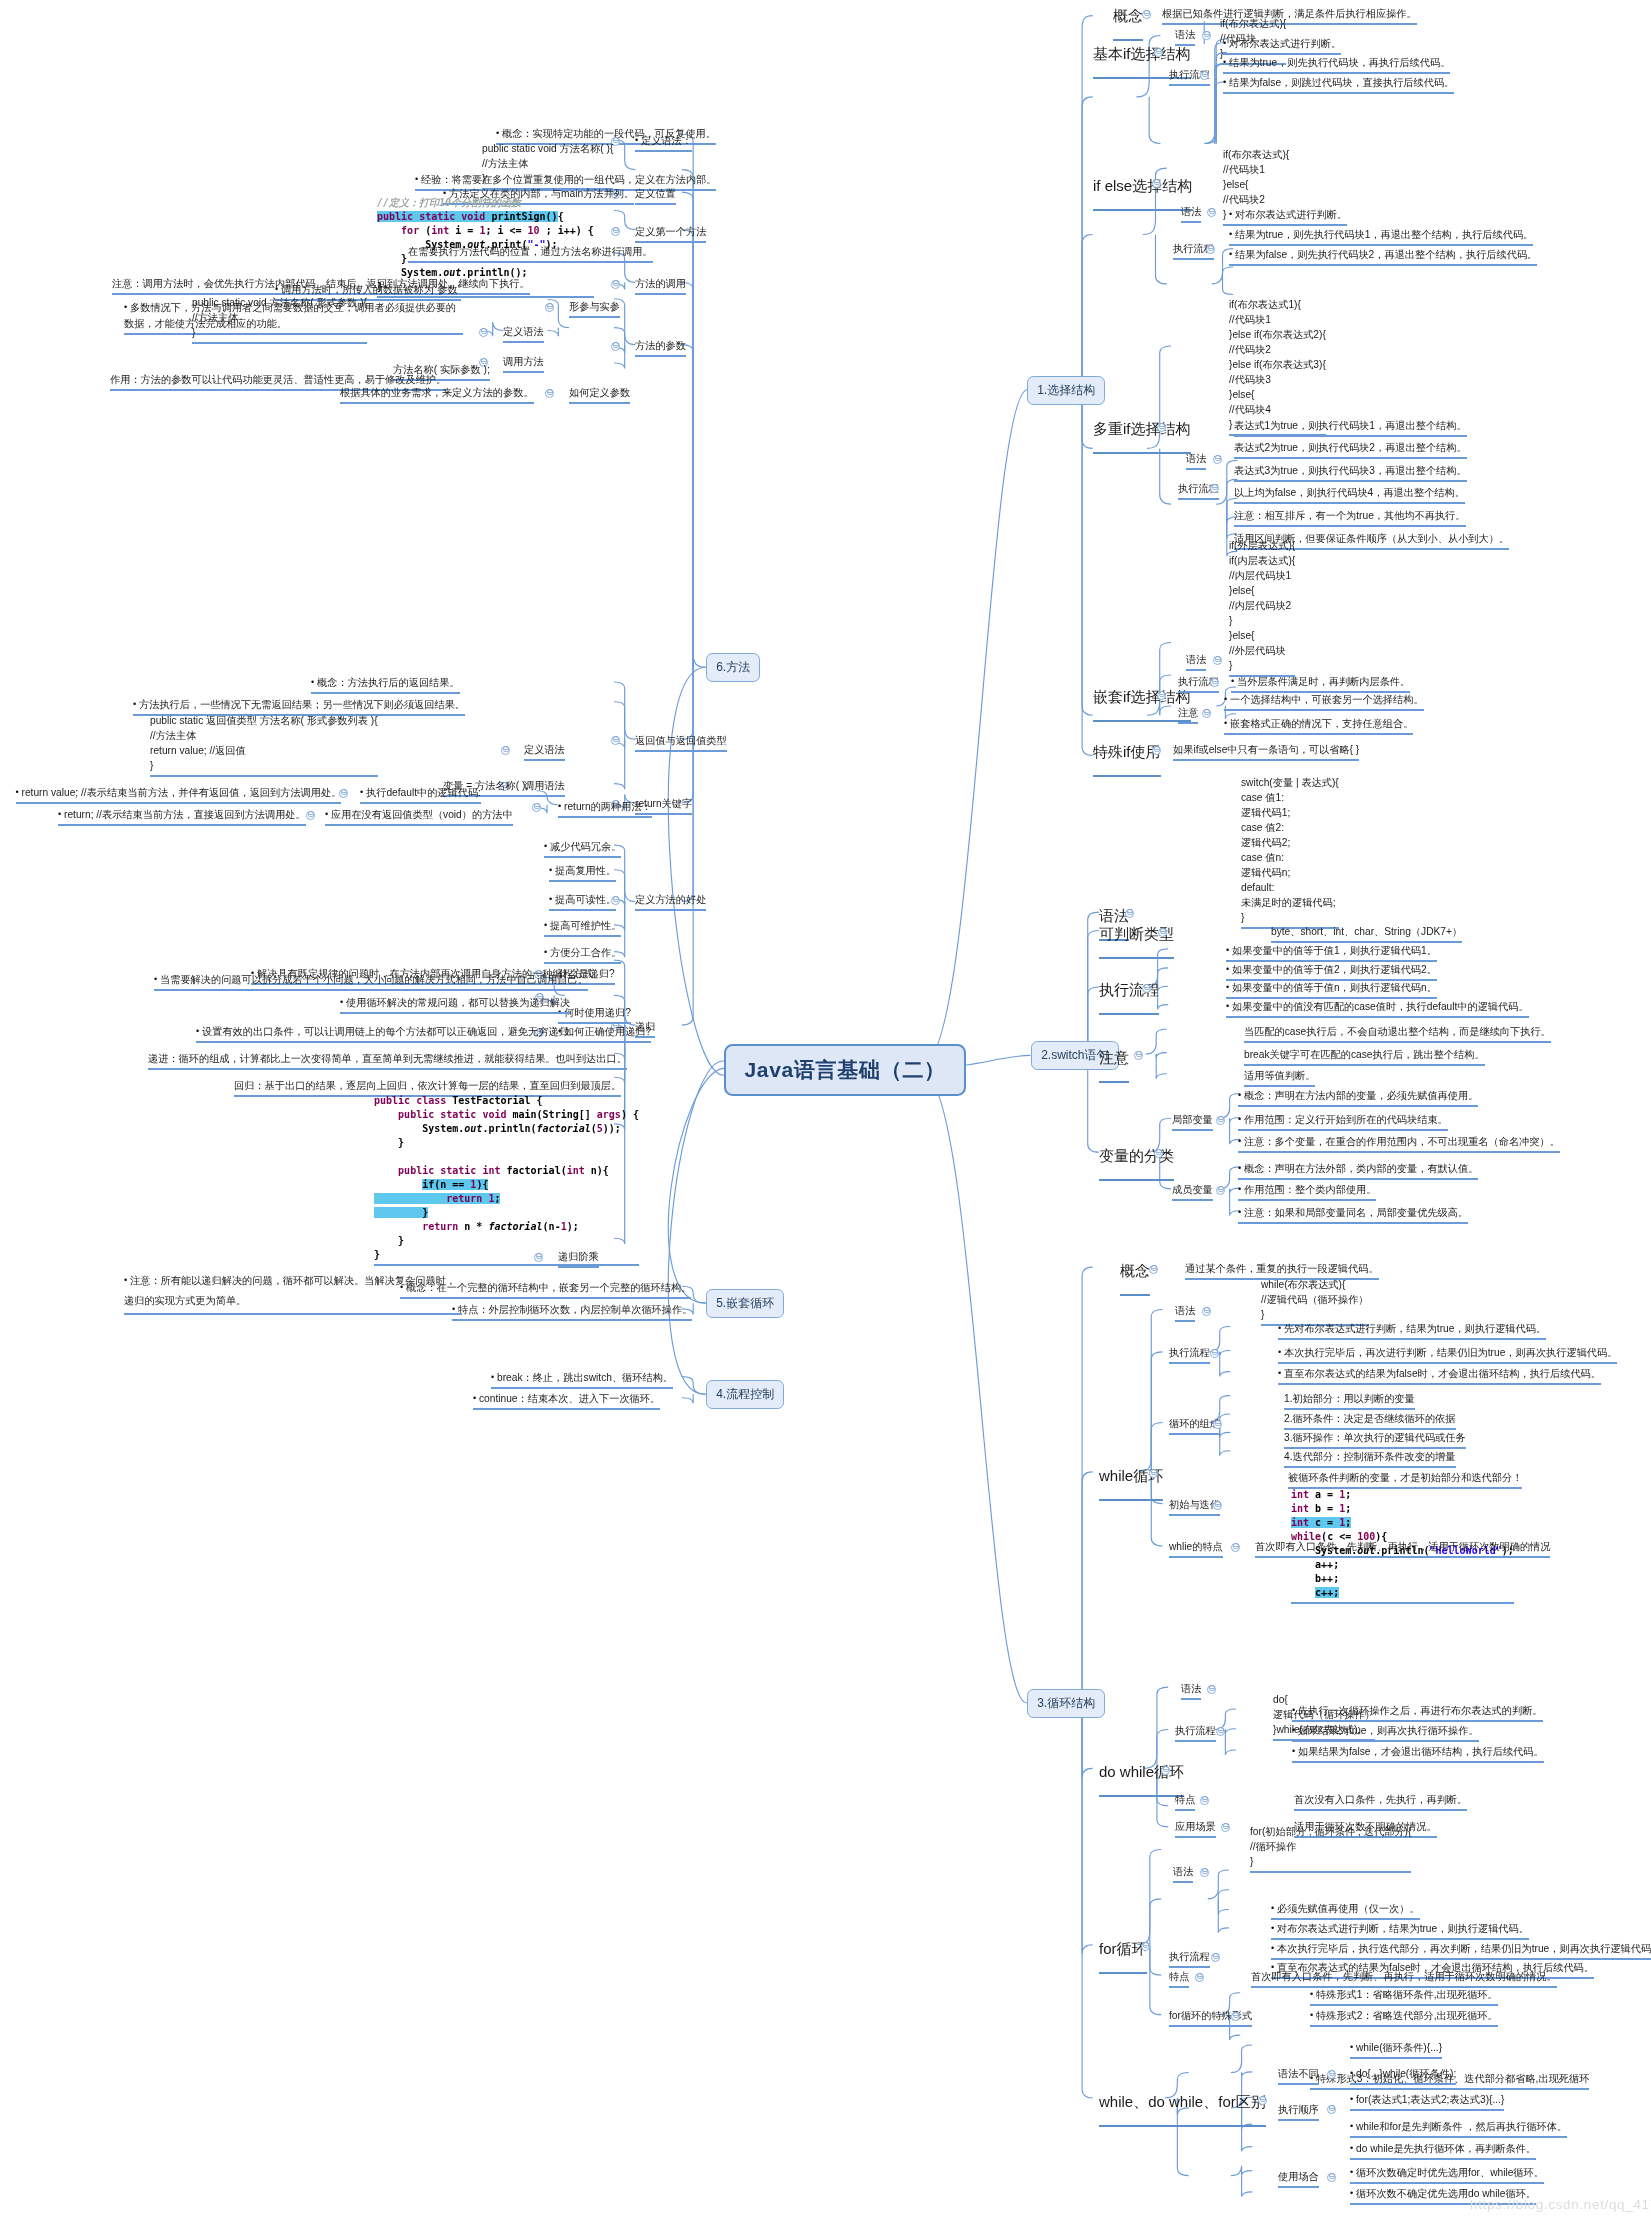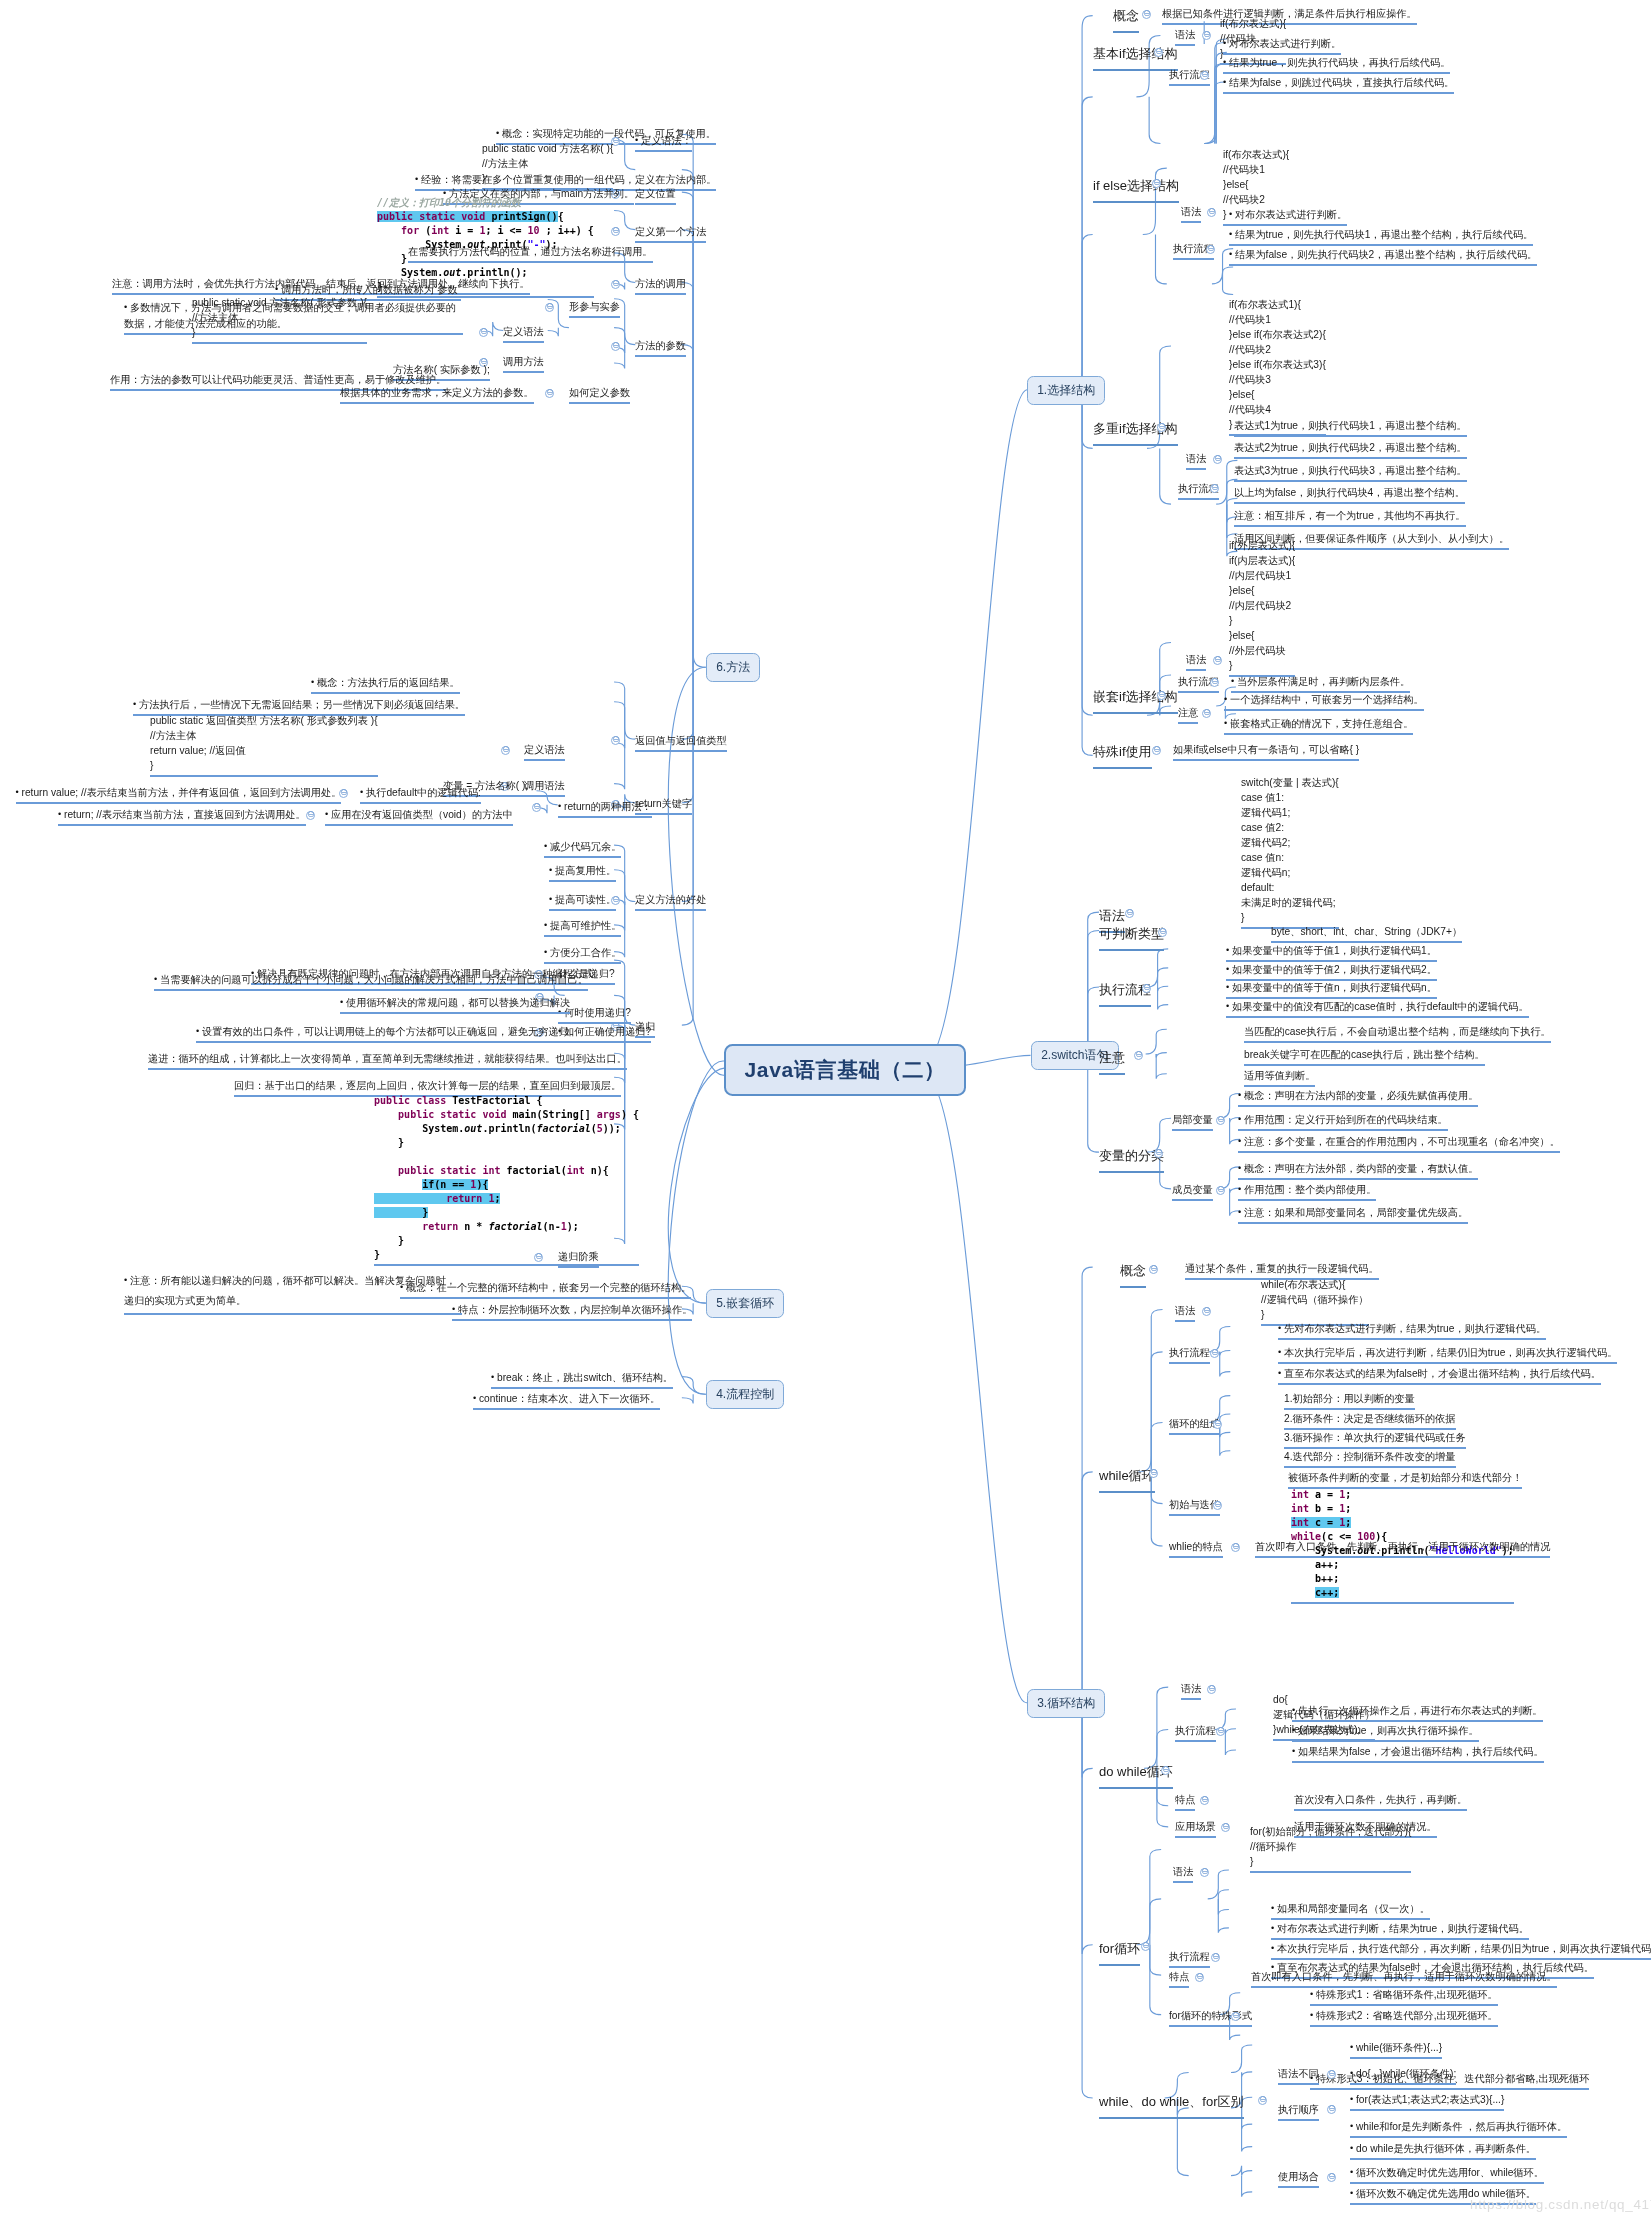--- a/index.html
+++ b/index.html
@@ -31,24 +31,24 @@
   .lvl1 {
     border:1.4px solid #7fa9d8;
     background:#e3ecf8;
     border-radius:6.4px;
     color:#27415f;
     font-size:12px;
     padding:5px 9.2px;
     white-space:nowrap;
   }
   .lvl2 {
-    font-size:13px;
+    font-size:15px;
     color:#1b1b1b;
     white-space:nowrap;
-    padding-bottom:6px;
+    padding-bottom:13px;
     border-bottom:2.1px solid #5b8fc9;
   }
   .lvl3 {
     font-size:10.2px;
     color:#1b1b1b;
     padding-bottom:2.1px;
     border-bottom:2.1px solid #6a9bd8;
     white-space:nowrap;
   }
   .leaf {
@@ -487,21 +487,21 @@
 
 <div class="node lvl2" style="left:1099px; top:1940px;">for循环</div>
 <div class="collapse" style="left:1141px; top:1942px;"></div>
 <div class="node lvl3" style="left:1173px; top:1865px;">语法</div>
 <div class="collapse" style="left:1200px; top:1868px;"></div>
 <div class="node pre" style="left:1250px; top:1824px;">for(初始部分 ; 循环条件 ; 迭代部分){
 //循环操作
 }</div>
 <div class="node lvl3" style="left:1169px; top:1950px;">执行流程</div>
 <div class="collapse" style="left:1211px; top:1953px;"></div>
-<div class="node leaf bullet" style="left:1271px; top:1902px;">如果和局部变量同名（仅一次）。</div>
+<div class="node leaf bullet" style="left:1271px; top:1902px;">必须先赋值再使用（仅一次）。</div>
 <div class="node leaf bullet" style="left:1271px; top:1922px;">对布尔表达式进行判断，结果为true，则执行逻辑代码。</div>
 <div class="node leaf bullet" style="left:1271px; top:1942px;">本次执行完毕后，执行迭代部分，再次判断，结果仍旧为true，则再次执行逻辑代码。</div>
 <div class="node leaf bullet" style="left:1271px; top:1961px;">直至布尔表达式的结果为false时，才会退出循环结构，执行后续代码。</div>
 <div class="node lvl3" style="left:1169px; top:1970px;">特点</div>
 <div class="collapse" style="left:1195px; top:1973px;"></div>
 <div class="node leaf" style="left:1251px; top:1970px;">首次即有入口条件，先判断、再执行，适用于循环次数明确的情况。</div>
 <div class="node lvl3" style="left:1169px; top:2009px;">for循环的特殊形式</div>
 <div class="collapse" style="left:1231px; top:2012px;"></div>
 <div class="node leaf bullet" style="left:1310px; top:1988px;">特殊形式1：省略循环条件,出现死循环。</div>
 <div class="node leaf bullet" style="left:1310px; top:2009px;">特殊形式2：省略迭代部分,出现死循环。</div>

